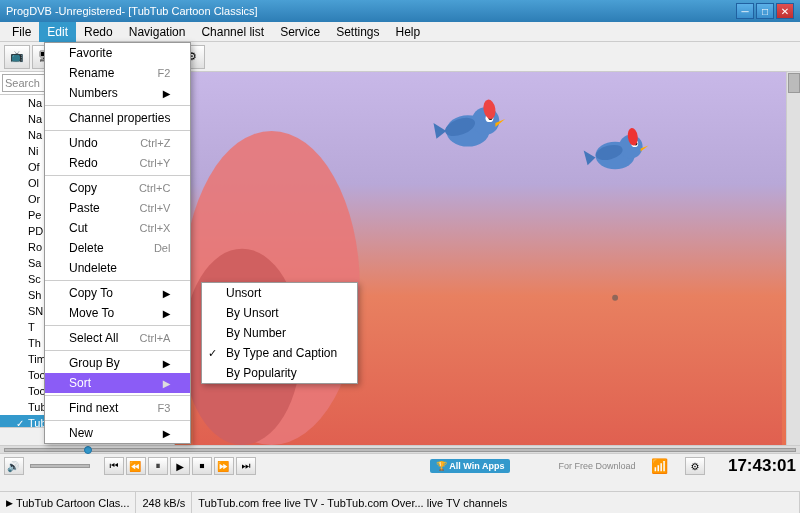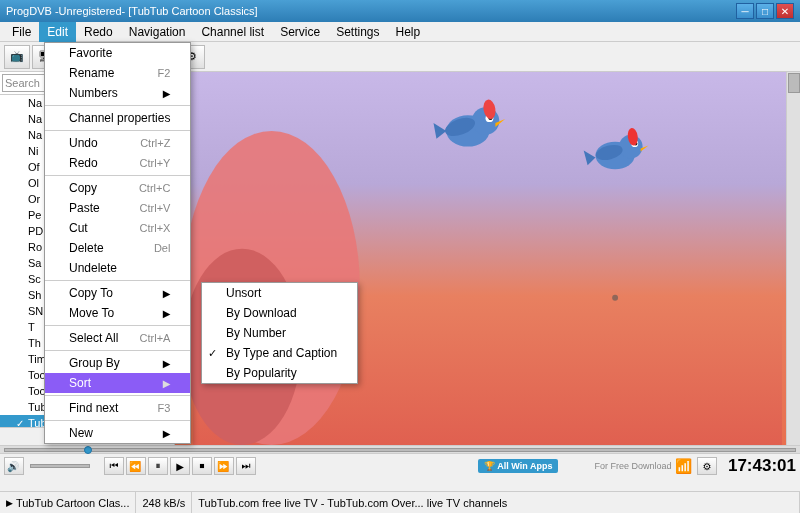--- a/index.html
+++ b/index.html
@@ -189,21 +189,21 @@
     }
     #volume-track {
       width: 60px; height: 4px;
       background: #bbb;
       border: 1px solid #999;
     }
     #right-controls {
       margin-left: auto;
       display: flex;
       align-items: center;
-      gap: 4px;
+      gap: 16px;
     }
 
     
     #statusbar {
       height: 22px;
       background: #f0f0f0;
       border-top: 1px solid #ccc;
       display: flex;
       align-items: center;
       font-size: 11px;
@@ -554,21 +554,21 @@
       </div>
   </div>
 
   <div class="dropdown-menu" id="sort-menu" style="left: 200.969px; top: 282px;">
     <div class="dropdown-item">
         <span class="check"></span>
         <span>Unsort</span>
       </div>
     <div class="dropdown-item">
         <span class="check"></span>
-        <span>By Download</span>
+        <span>By Unsort</span>
       </div>
     <div class="dropdown-item">
         <span class="check"></span>
         <span>By Number</span>
       </div>
     <div class="dropdown-item">
         <span class="check">✓</span>
         <span>By Type and Caption</span>
       </div>
     <div class="dropdown-item">

